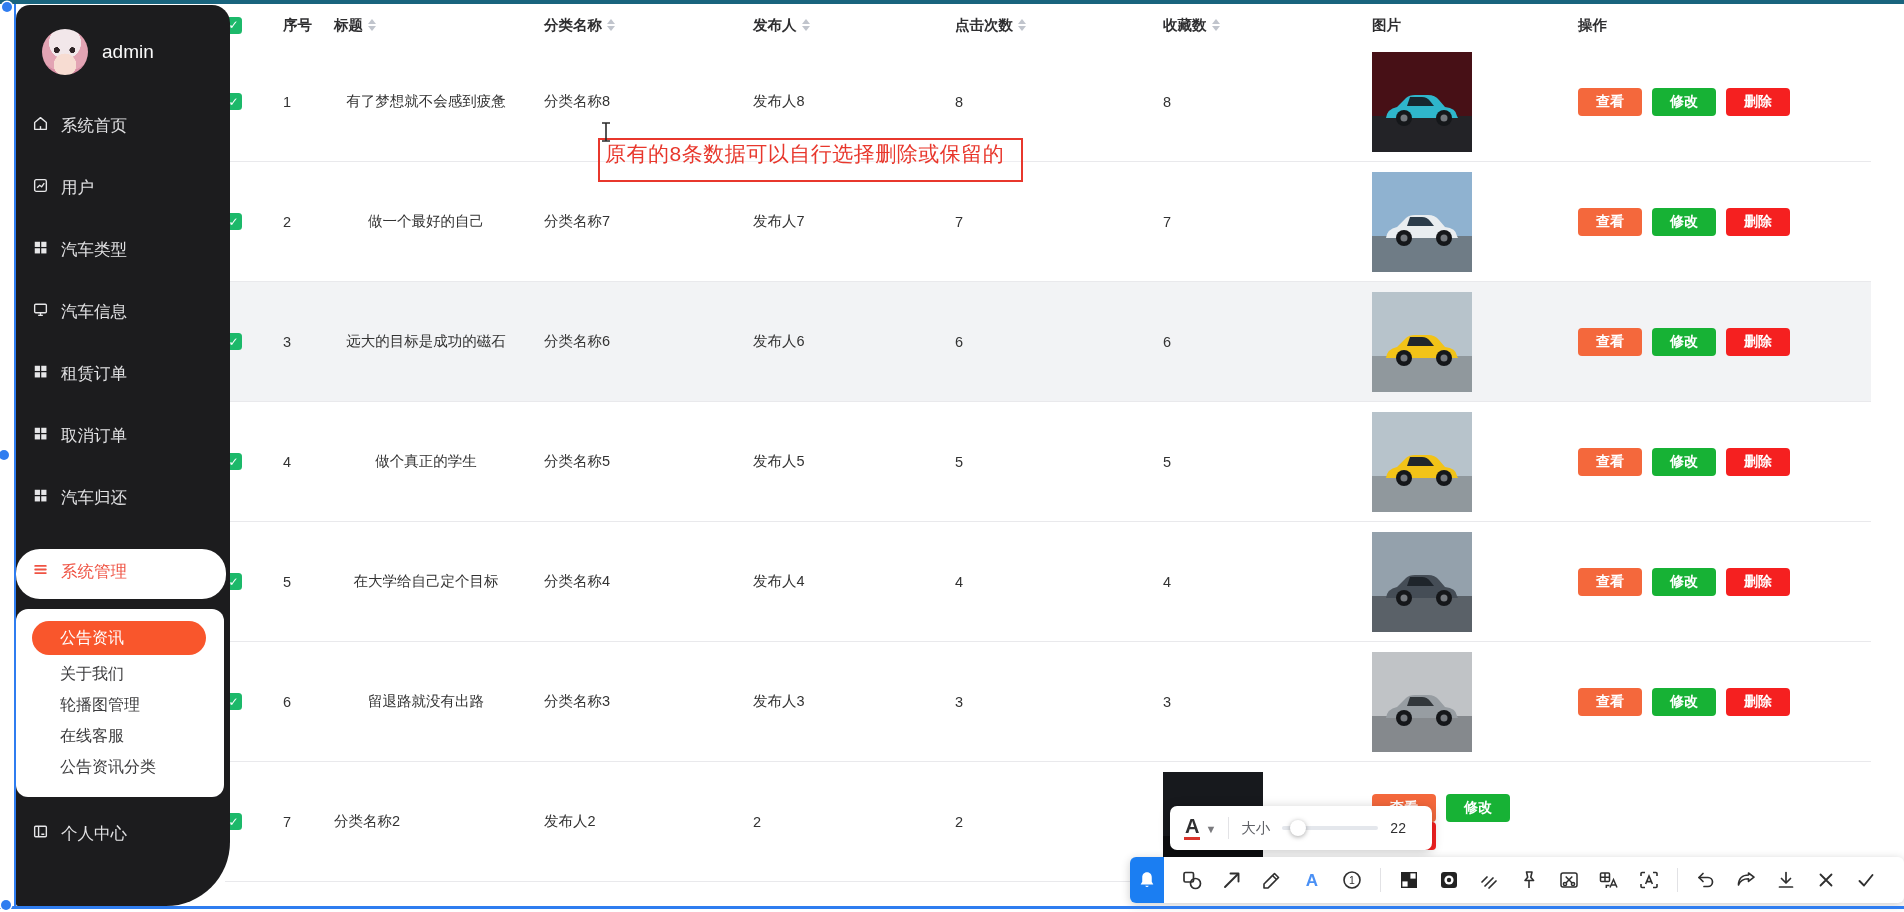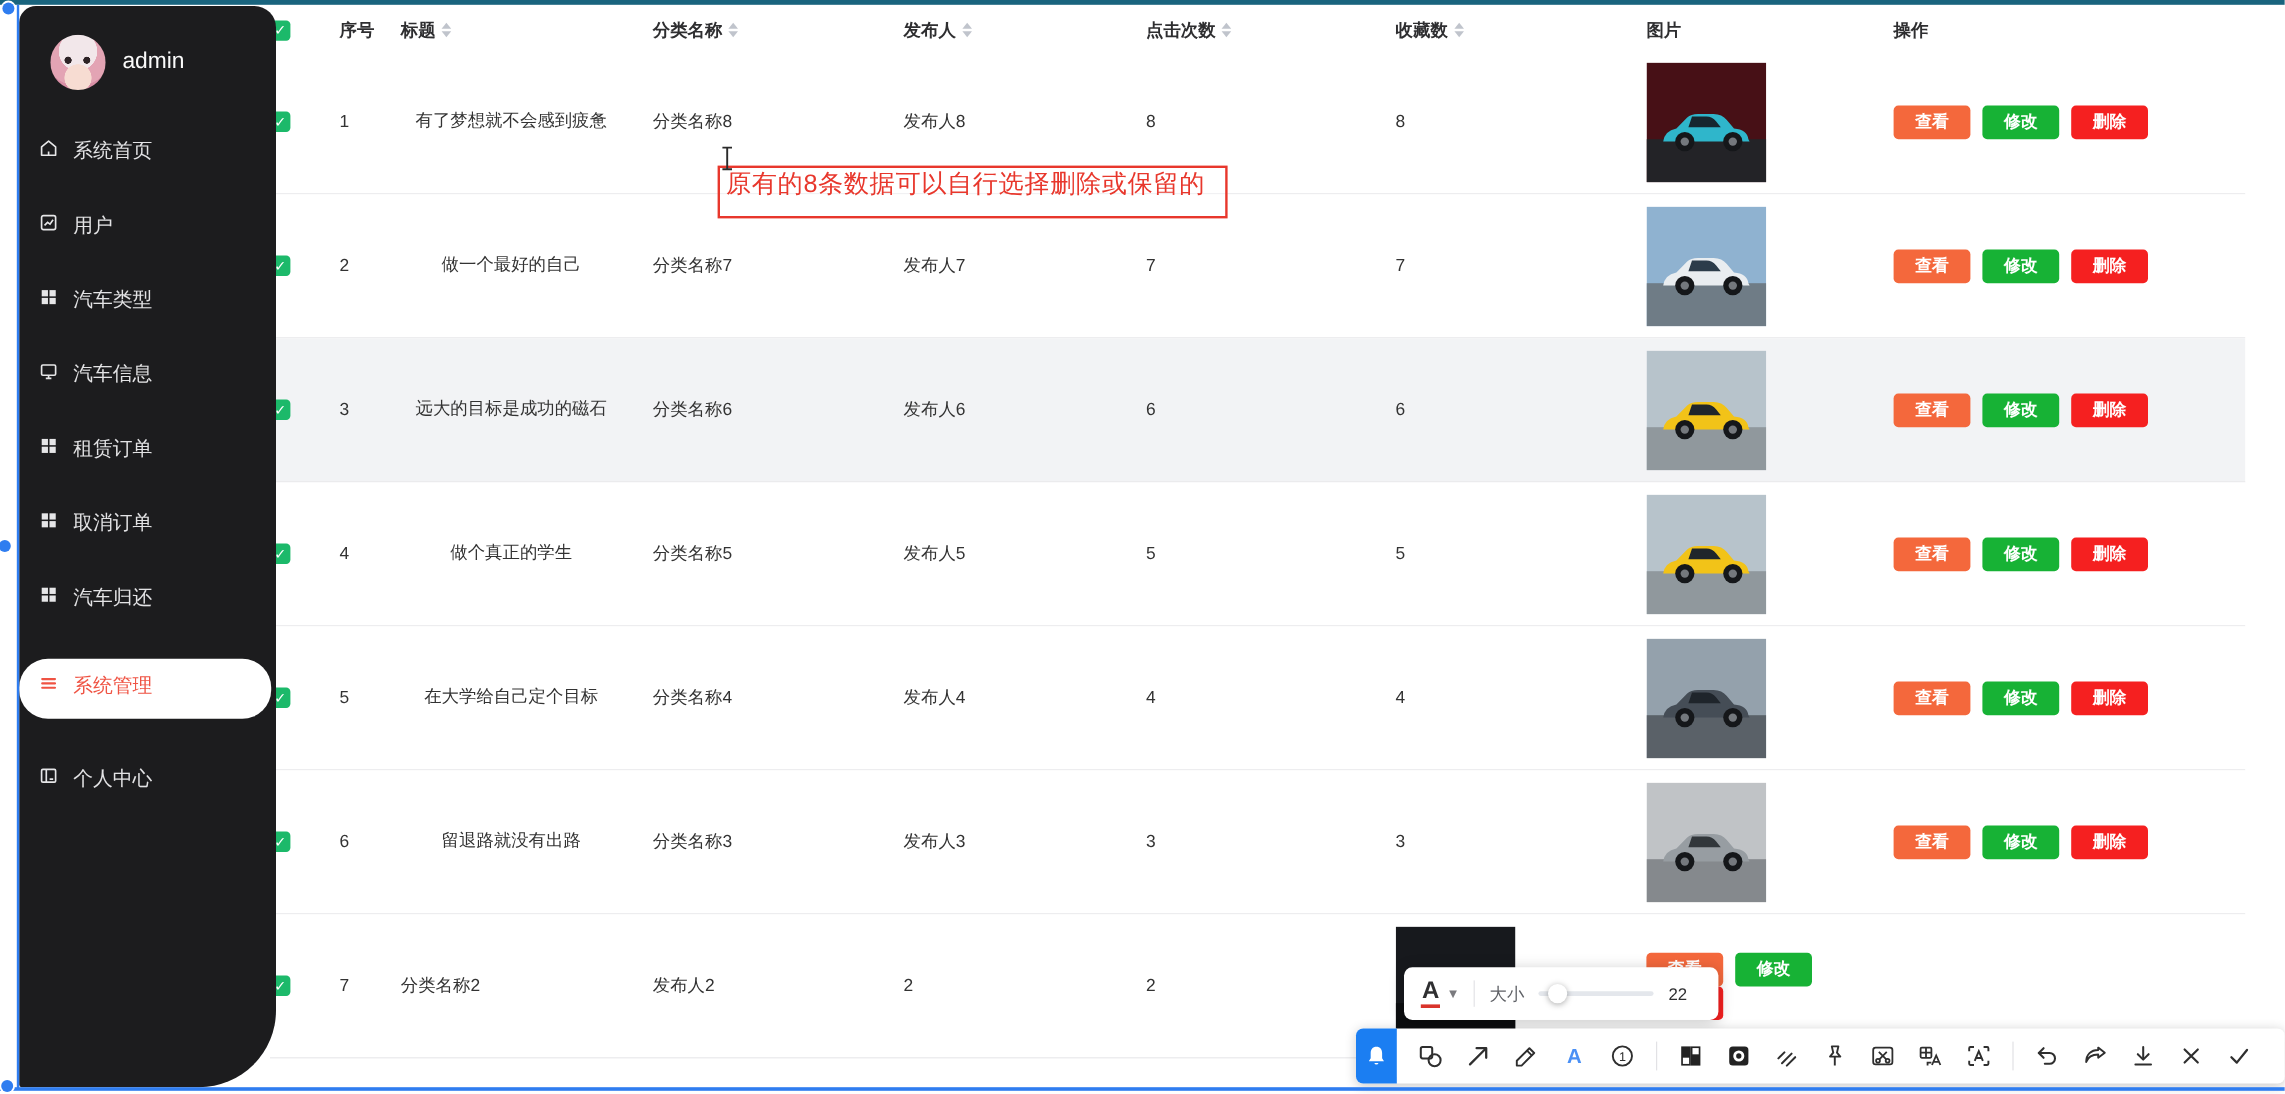--- a/index.html
+++ b/index.html
@@ -28,21 +28,21 @@
   .uname { font-size:19px; color:#fafafa; }
   .menu-item { display:flex; align-items:flex-start; gap:12px; padding-left:16px; height:28px; margin-bottom:34px;
                font-size:16.5px; color:#e3e3e5; cursor:pointer; }
   .menu-item .mi { width:17px; height:17px; display:inline-flex; }
   .active-pillbox { background:#fff; border-radius:24px; margin:0 4px 0 0; padding:12px 0 10px 0; }
   .submenu { background:#fff; border-radius:12px; margin:0 6px 0 0; padding:12px 0 14px 0; }
   .sub-item { font-size:16px; color:#3c3c3e; padding-left:44px; height:31px; display:flex; align-items:center; cursor:pointer; }
   .sub-item.active { background:var(--submenu-orange); color:#fff; margin:0 18px 4px 16px; padding-left:28px;
                      border-radius:17px; height:34px; }
   .sys-label { color:var(--active-red); font-size:16.5px; }
-  .footer-item { margin-top:39px; }
+  .footer-item { margin-top:26px; }
 
   
   .table-wrap { position:absolute; left:225px; top:8px; width:1646px; z-index:1; }
   .thead, .trow { display:grid; grid-template-columns:58px 51px 210px 209px 202px 208px 209px 206px 1fr; align-items:center; }
   .thead { height:34px; font-size:14.5px; font-weight:bold; color:#2e2e30; }
   .trow  { height:120px; border-bottom:1px solid #e9e9ec; font-size:14.5px; color:#333; background:#fff; }
   .trow.striped { background:#f2f3f5; }
   .th-label { display:inline-flex; align-items:center; cursor:pointer; }
   .sort { display:inline-flex; flex-direction:column; gap:2px; margin-left:5px; }
   .sort .car-up    { width:0; height:0; border:4px solid transparent; border-bottom:5px solid #c0c4cc; border-top:none; }
@@ -175,20 +175,27 @@
       <div class="active-pillbox">
         <div class="menu-item" style="margin-bottom:0;">
           <span class="mi">
             <svg viewBox="0 0 16 16" stroke="#ef5343" stroke-width="1.7" stroke-linecap="round" fill="none">
               <path d="M3 4.6 h10 M3 8 h10 M3 11.4 h10"></path>
             </svg>
           </span>
           <span class="sys-label">系统管理</span>
         </div>
       </div>
+      <div class="submenu" style="margin-top:10px;">
+        <div class="sub-item active">公告资讯</div>
+        <div class="sub-item">关于我们</div>
+        <div class="sub-item">轮播图管理</div>
+        <div class="sub-item">在线客服</div>
+        <div class="sub-item">公告资讯分类</div>
+      </div>
       <div class="menu-item footer-item">
         <span class="mi">
           <svg viewBox="0 0 16 16" fill="none" stroke="#e6e6e8" stroke-width="1.3">
             <rect x="2.5" y="3" width="11" height="10" rx="1"></rect>
             <path d="M6.2 3 v10 M8.8 10.6 h2.8"></path>
           </svg>
         </span>
         <span>个人中心</span>
       </div>
     </div>

